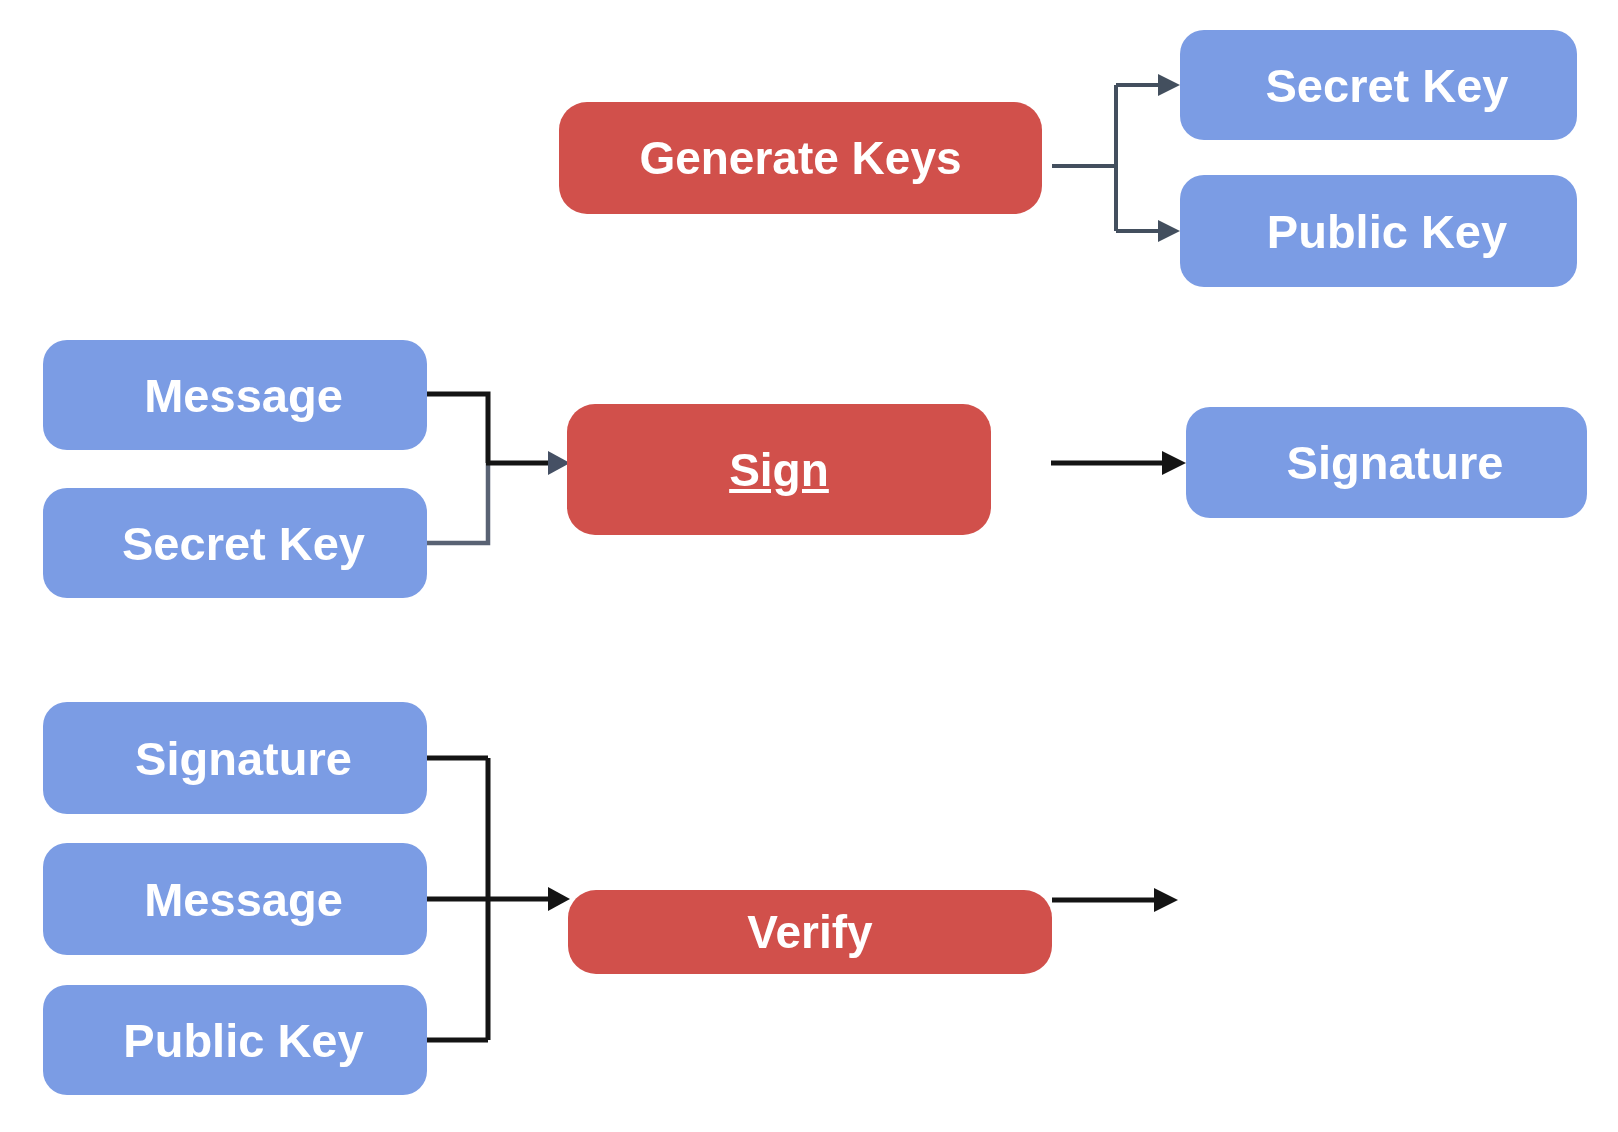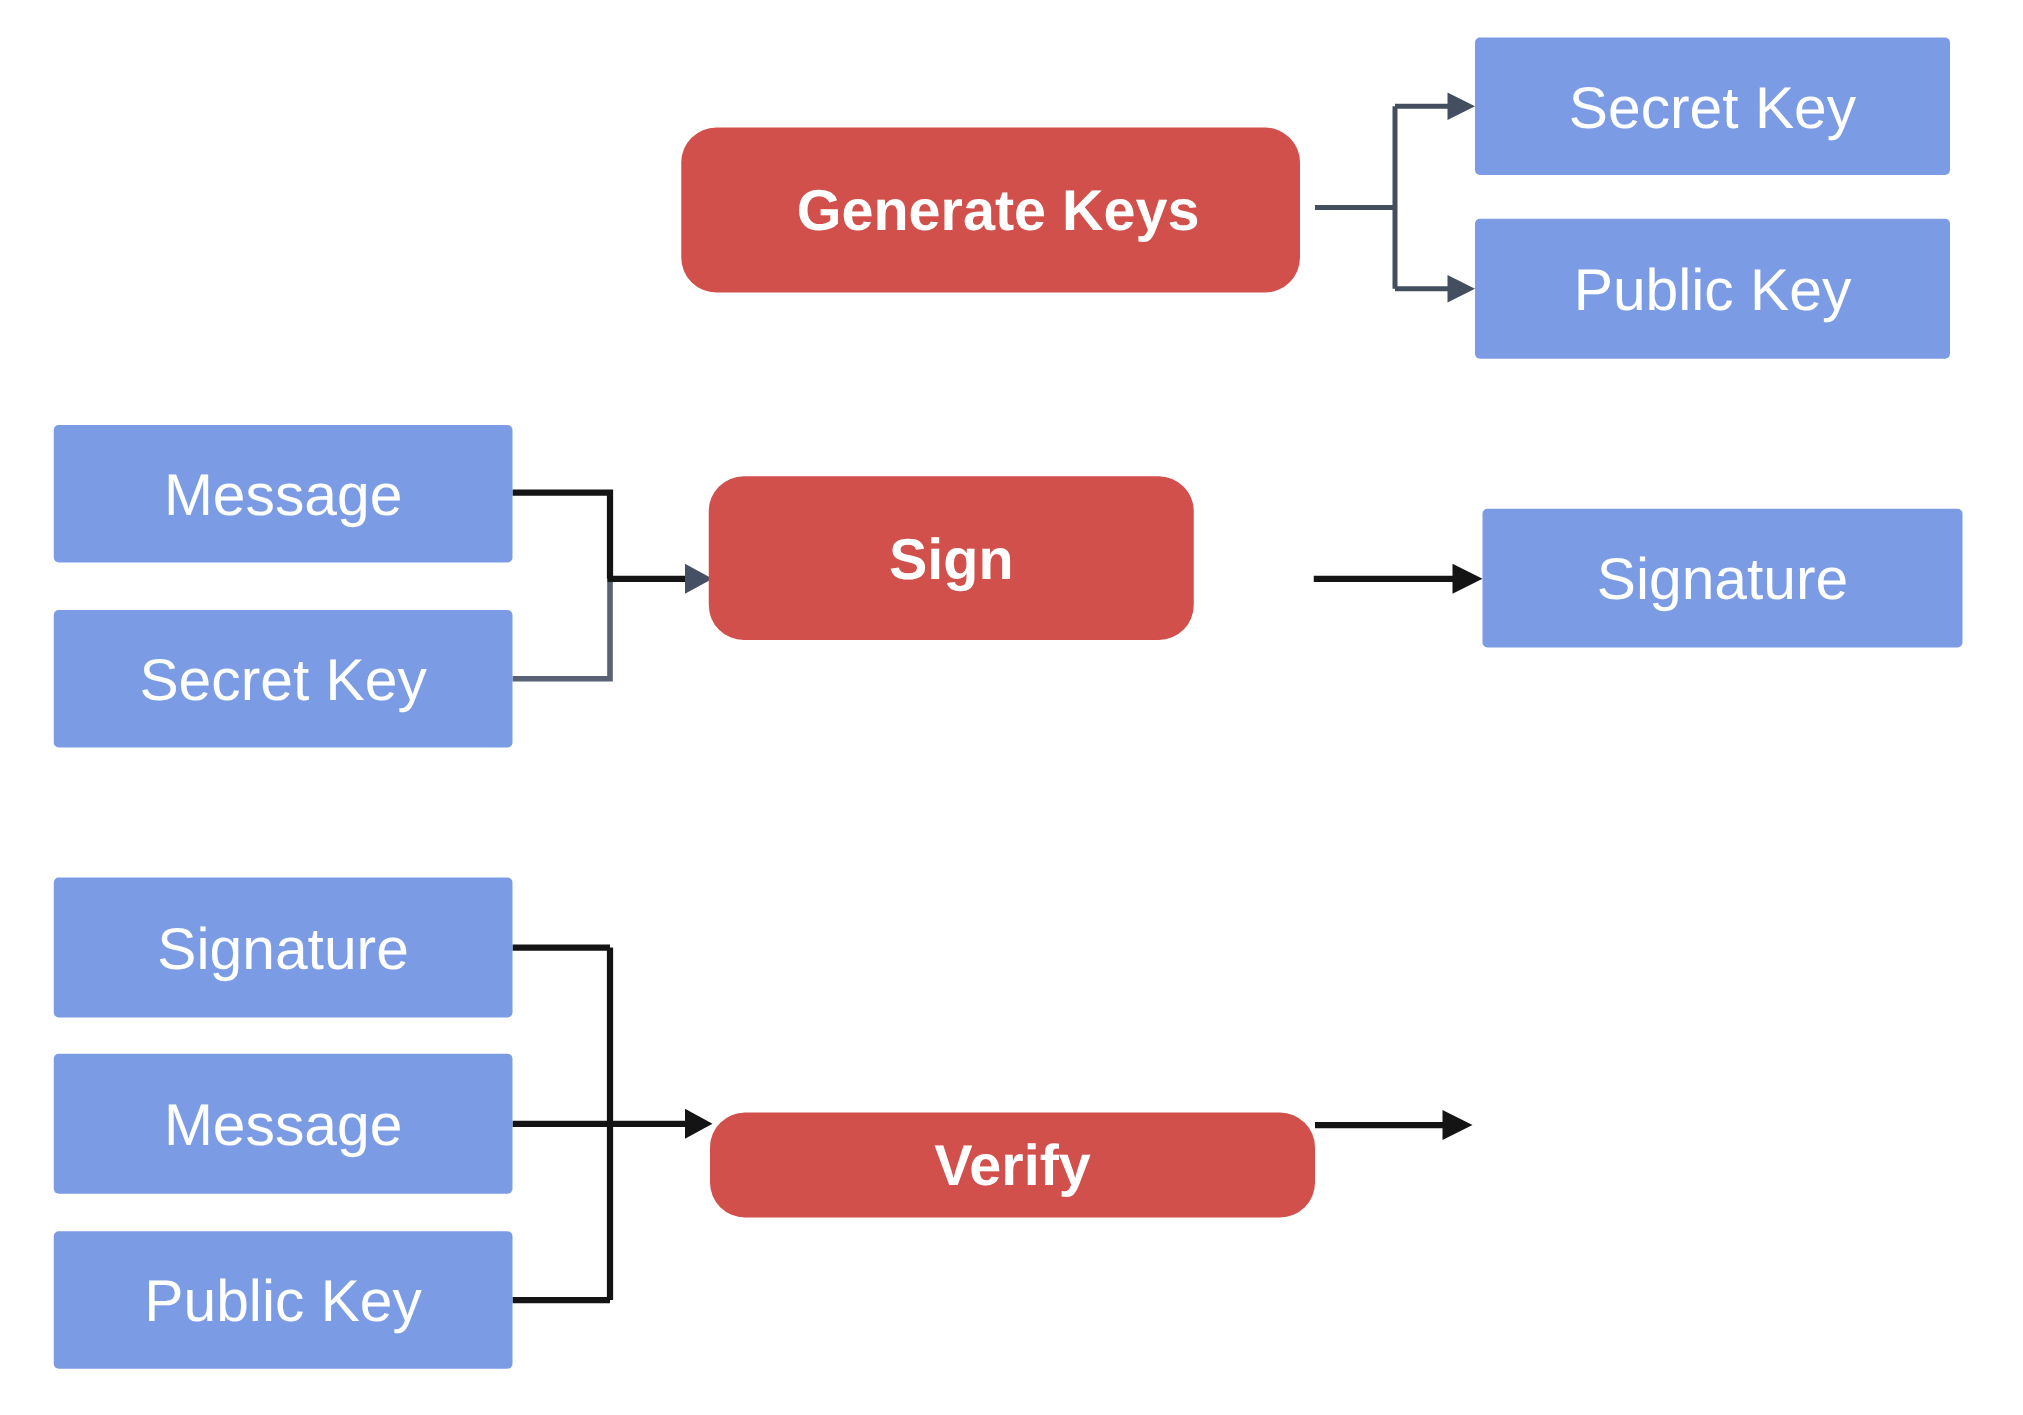--- a/index.html
+++ b/index.html
@@ -27,37 +27,38 @@
     display: flex;
     align-items: center;
     justify-content: center;
     color: #ffffff;
     text-align: center;
     white-space: nowrap;
     line-height: 1;
   }
   .node.data {
     background: #7B9CE4;
-    border-radius: 4px;
+    border-radius: 24px;
     font-size: 47px;
-    font-weight: 400;
+    font-weight: 700;
+    padding-left: 17px;
   }
   .node.process {
     background: #D1504B;
     border-radius: 28px;
     font-size: 46px;
     font-weight: 700;
   }
   
-  #n-generate-keys   { left: 545px;  top: 102px; width: 483px; height: 132px; padding-left: 12px; }
+  #n-generate-keys   { left: 559px;  top: 102px; width: 483px; height: 112px; }
   #n-secret-key-out  { left: 1180px; top: 30px;  width: 380px; height: 110px; }
   #n-public-key-out  { left: 1180px; top: 175px; width: 380px; height: 112px; }
   #n-message-sign    { left: 43px;   top: 340px; width: 367px; height: 110px; }
   #n-secret-key-sign { left: 43px;   top: 488px; width: 367px; height: 110px; }
-  #n-sign            { left: 567px;  top: 381px; width: 388px; height: 131px; }
+  #n-sign            { left: 567px;  top: 404px; width: 424px; height: 131px; text-decoration: underline; }
   #n-signature-out   { left: 1186px; top: 407px; width: 384px; height: 111px; }
   #n-signature-verify{ left: 43px;   top: 702px; width: 367px; height: 112px; }
   #n-message-verify  { left: 43px;   top: 843px; width: 367px; height: 112px; }
   #n-public-key-verify{ left: 43px;  top: 985px; width: 367px; height: 110px; }
   #n-verify          { left: 568px;  top: 890px; width: 484px; height: 84px; }
   #n-true-false      { left: 1180px; top: 844px; width: 378px; height: 113px; }
 </style>
 </head>
 <body>
 

